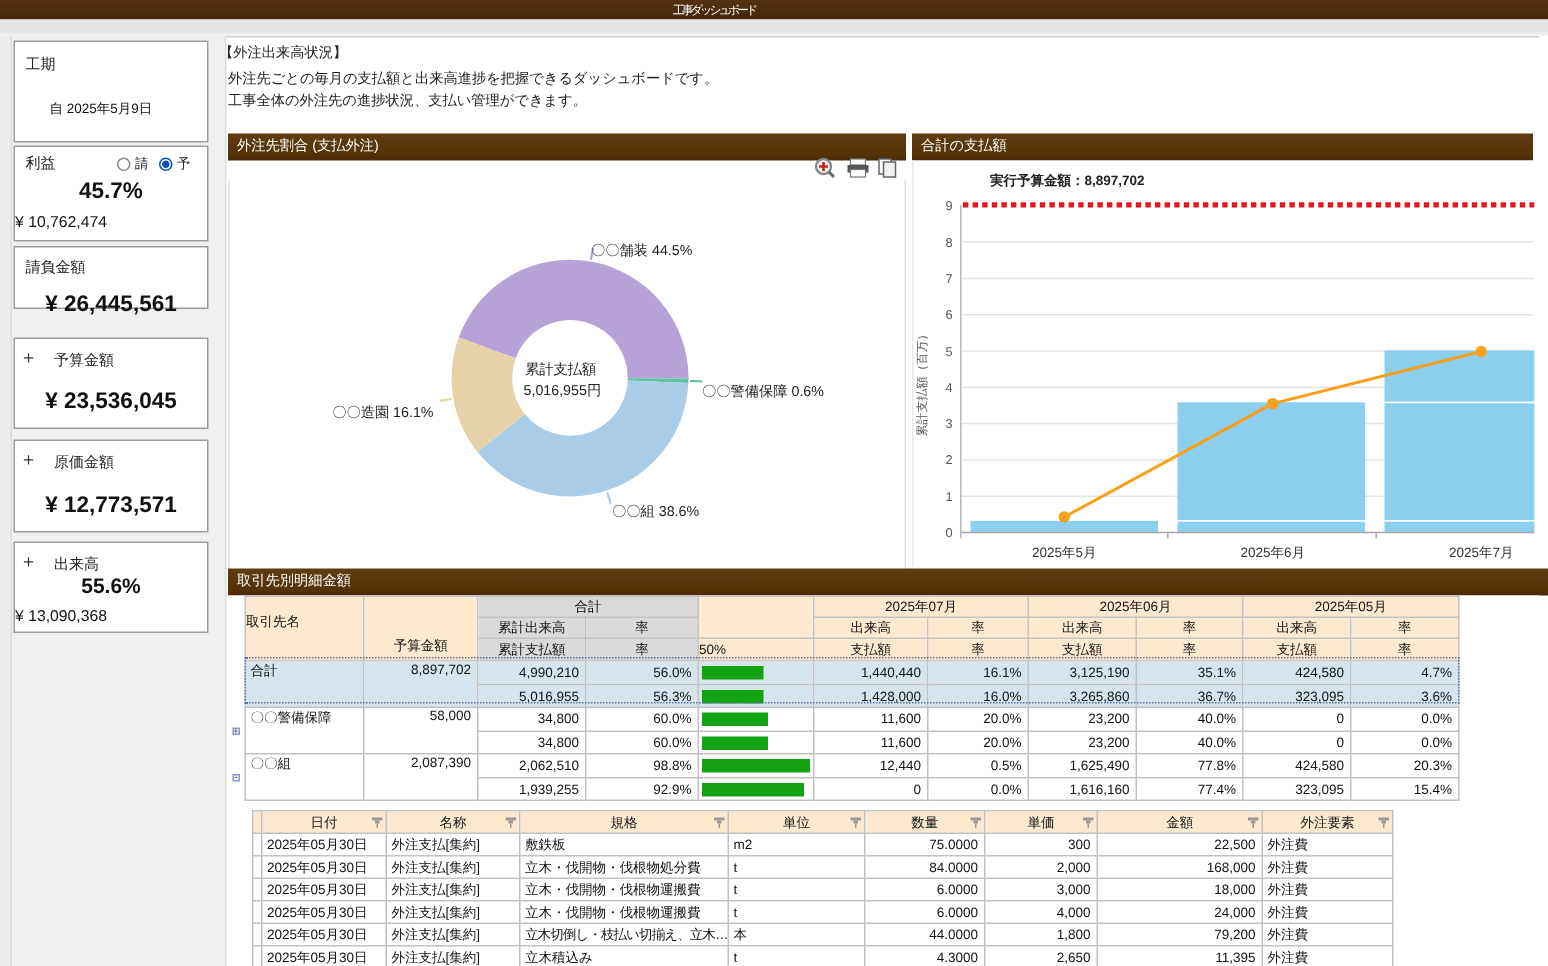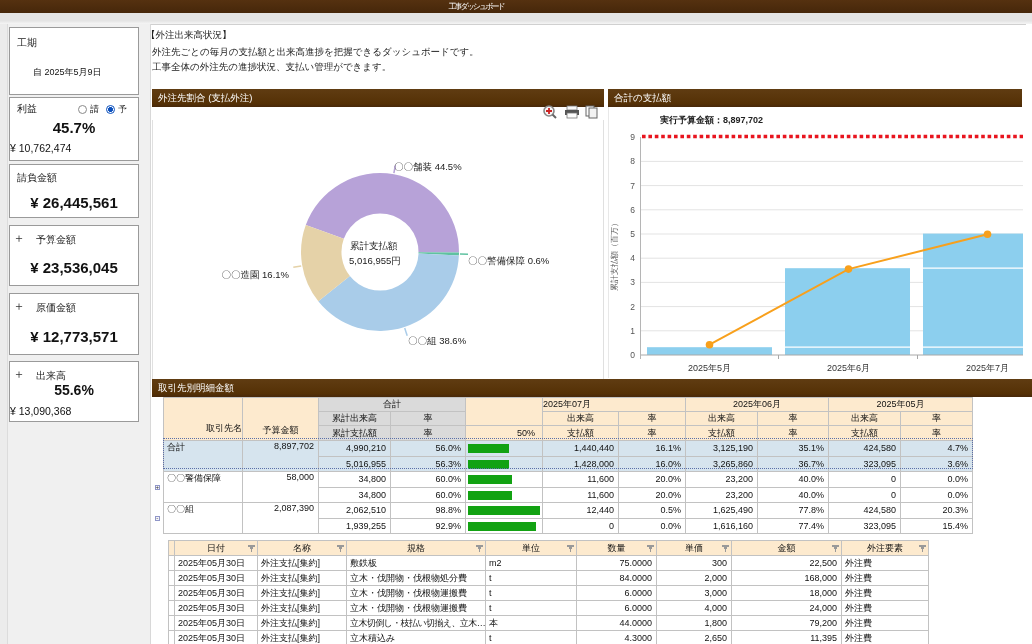--- a/index.html
+++ b/index.html
@@ -56,21 +56,21 @@
   </div>
   <div class="card" style="top:97px;height:64px;">
     <div class="lbl" style="top:4px;">利益</div>
     <div style="position:absolute;right:11px;top:5px;font-size:9px;color:#222;">
       <span style="display:inline-block;width:9px;height:9px;border:1px solid #8a8a8a;border-radius:50%;background:#fff;vertical-align:-1.5px;"></span> 請&nbsp;&nbsp;
       <span style="display:inline-block;width:9px;height:9px;border:1.5px solid #0b50bd;border-radius:50%;background:radial-gradient(circle,#0b50bd 0 2.2px,#fff 2.7px);vertical-align:-1.5px;"></span> 予
     </div>
     <div class="bigval" style="top:21px;font-size:15px;">45.7%</div>
     <div class="midval" style="top:44px;">¥ 10,762,474</div>
   </div>
-  <div class="card" style="top:164px;height:54px;">
+  <div class="card" style="top:164px;height:42px;">
     <div class="lbl">請負金額</div>
     <div class="bigval" style="top:29px;">¥ 26,445,561</div>
   </div>
   <div class="card" style="top:225px;height:61px;">
     <div class="plus">＋</div>
       <div class="lbl" style="left:26px;top:7px;">予算金額</div>
     <div class="bigval" style="top:33px;">¥ 23,536,045</div>
   </div>
   <div class="card" style="top:293px;height:62px;">
     <div class="plus">＋</div>
@@ -186,42 +186,42 @@
         <col style="width:77px">
           <col style="width:76px">
           <col style="width:67px">
           <col style="width:72px">
         <col style="width:71px">
           <col style="width:72px">
           <col style="width:72px">
       </colgroup>
       <tbody>
           <tr class="hrow" style="height:14px;">
-        <td class="hc" rowspan="3" style="vertical-align:bottom;text-align:right;padding-bottom:5px;margin-top:28px;">取引先名</td>
+        <td class="hc" rowspan="3" style="vertical-align:bottom;text-align:left;padding-bottom:19px;margin-top:28px;">取引先名</td>
         <td class="hc" rowspan="3" style="vertical-align:bottom;text-align:center;padding-bottom:3px;">予算金額</td>
         <td class="hg" colspan="2" style="text-align:center;">合計</td>
         <td class="hc" rowspan="2"></td>
-        <td class="hc" colspan="2" style="">2025年07月</td>
+        <td class="hc" colspan="2" style="text-align:center;">2025年07月</td>
         <td class="hc" colspan="2" style="text-align:center;">2025年06月</td>
         <td class="hc" colspan="2" style="text-align:center;">2025年05月</td>
       </tr>
       <tr class="hrow" style="height:12px;">
         <td class="hg" style="text-align:center;">累計出来高</td>
         <td class="hg" style="text-align:center;">率</td>
         <td class="hc" style="text-align:center;">出来高</td>
         <td class="hc" style="text-align:center;">率</td>
         <td class="hc" style="text-align:center;">出来高</td>
         <td class="hc" style="text-align:center;">率</td>
         <td class="hc" style="text-align:center;">出来高</td>
         <td class="hc" style="text-align:center;">率</td>
       </tr>
       <tr class="hrow" style="height:15px;">
         <td class="hg" style="text-align:center;">累計支払額</td>
         <td class="hg" style="text-align:center;">率</td>
-        <td class="hc" style="text-align:center;padding-left:44px;">50%</td>
+        <td class="hc" style="text-align:left;">50%</td>
         <td class="hc" style="text-align:center;">支払額</td>
         <td class="hc" style="text-align:center;">率</td>
         <td class="hc" style="text-align:center;">支払額</td>
         <td class="hc" style="text-align:center;">率</td>
         <td class="hc" style="text-align:center;">支払額</td>
         <td class="hc" style="text-align:center;">率</td>
       </tr>
       <tr class="blue" style="height:15.5px;">
         <td class="tl" rowspan="2" style="vertical-align:top;">合計</td>
         <td class="num" rowspan="2" style="vertical-align:top;">8,897,702</td>

